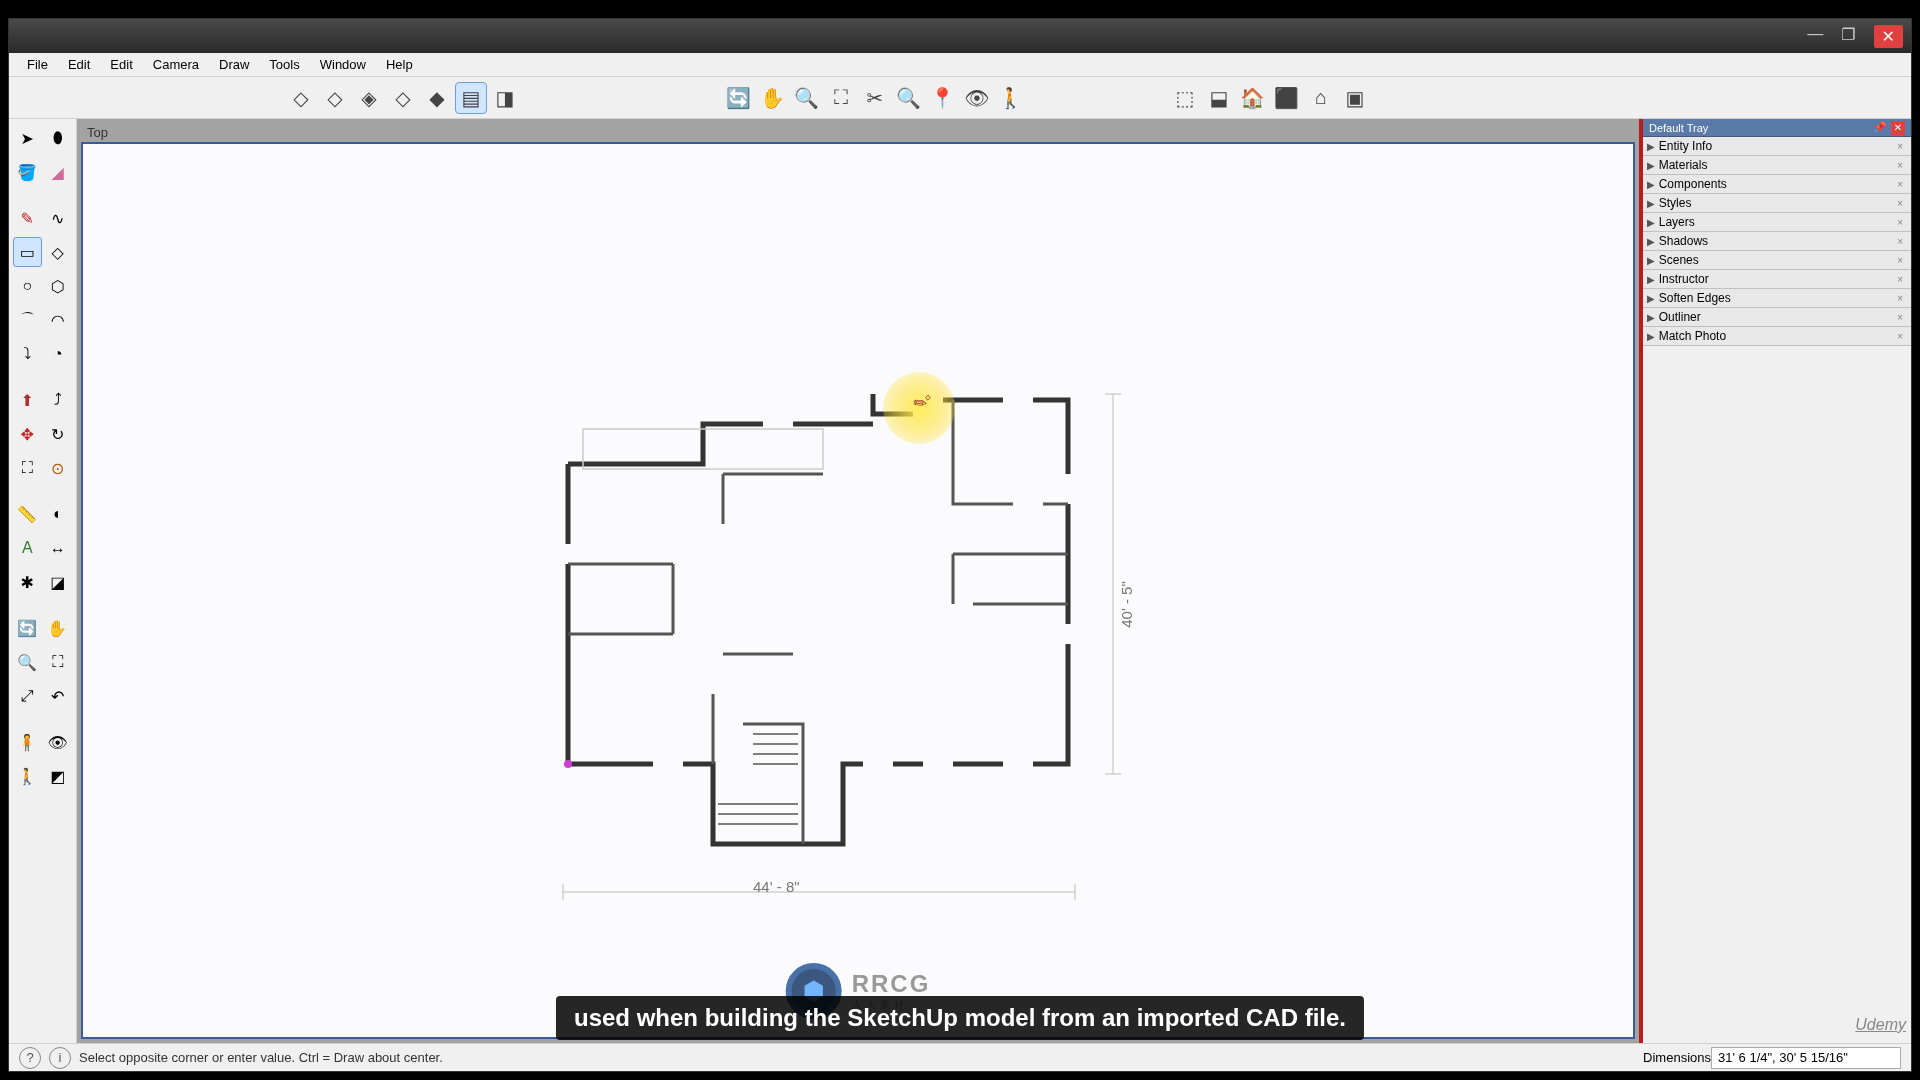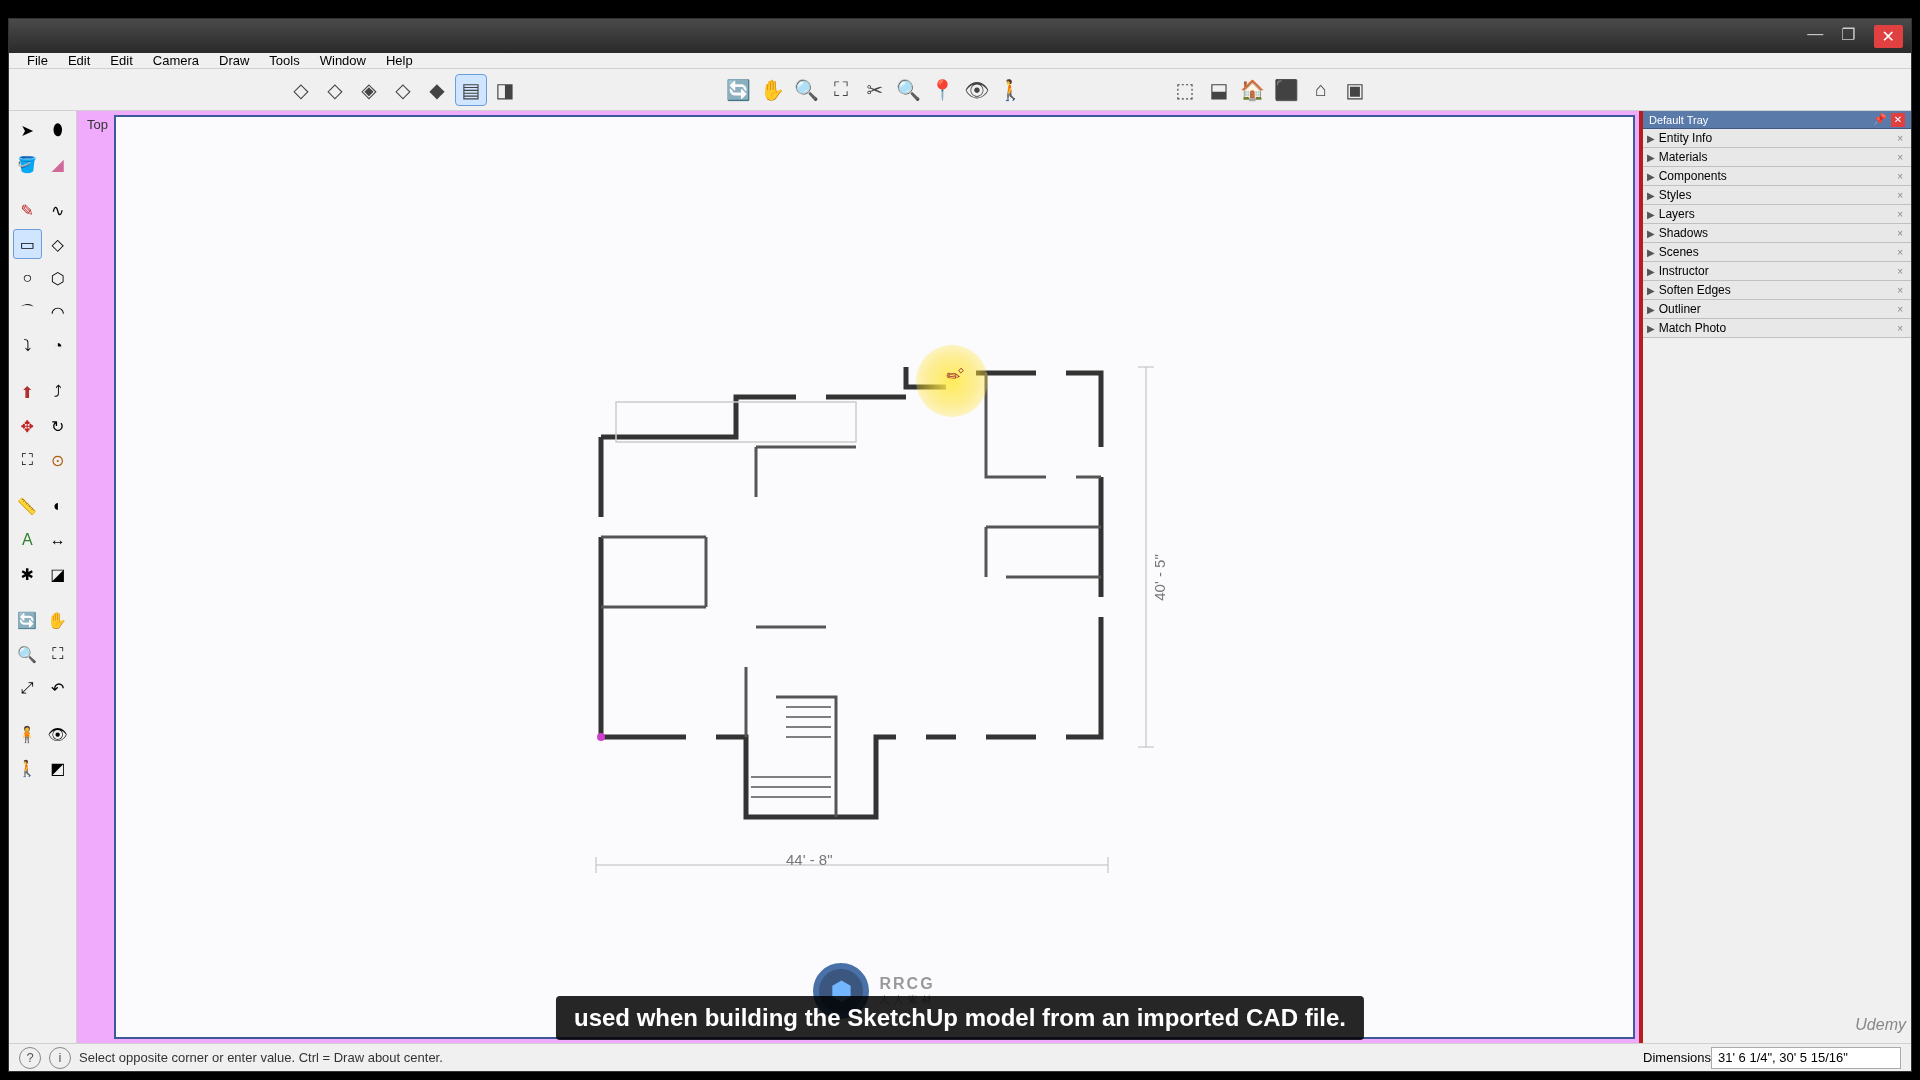--- a/index.html
+++ b/index.html
@@ -2,34 +2,34 @@
 <html><head>
   <meta charset="utf-8">
   <style>
     * { margin: 0; padding: 0; box-sizing: border-box; font-family: "Segoe UI", Tahoma, sans-serif; }
     body { width: 1920px; height: 1080px; background: #000; overflow: hidden; position: relative; }
     .app-window { position: absolute; left: 8px; top: 18px; right: 8px; bottom: 8px; background: #f0f0f0; border: 1px solid #333; display: flex; flex-direction: column; }
     .title-bar { height: 34px; background: linear-gradient(#4a4a4a, #2a2a2a); display: flex; align-items: center; justify-content: flex-end; padding: 0 8px; }
     .win-controls { display: flex; gap: 18px; color: #ccc; }
     .win-btn { cursor: pointer; font-size: 16px; }
     .win-btn.close { background: #e04040; color: #fff; padding: 2px 8px; border-radius: 2px; }
-    .menu-bar { height: 16px; background: #f0f0f0; display: flex; align-items: center; padding: 0 8px; border-bottom: 1px solid #d0d0d0; }
+    .menu-bar { height: 24px; background: #f0f0f0; display: flex; align-items: center; padding: 0 8px; border-bottom: 1px solid #d0d0d0; }
     .menu-item { padding: 2px 10px; font-size: 13px; color: #000; cursor: pointer; }
     .toolbar-area { height: 42px; background: #f0f0f0; display: flex; align-items: center; padding: 0 10px; border-bottom: 1px solid #d0d0d0; gap: 6px; }
     .tb-group { display: flex; gap: 2px; margin-right: 30px; }
     .tb-spacer { width: 260px; }
     .tb-btn { width: 32px; height: 32px; display: flex; align-items: center; justify-content: center; border: 1px solid transparent; border-radius: 4px; cursor: pointer; font-size: 20px; color: #444; }
     .tb-btn.active { border-color: #6a9edb; background: #d0e5ff; }
     .main-area { flex: 1; display: flex; overflow: hidden; }
     .left-toolbox { width: 68px; background: #f0f0f0; border-right: 1px solid #d0d0d0; padding: 4px; display: flex; flex-direction: column; gap: 4px; }
     .tool-row { display: flex; gap: 2px; }
     .tool-btn { width: 30px; height: 30px; display: flex; align-items: center; justify-content: center; border: 1px solid transparent; cursor: pointer; font-size: 16px; border-radius: 3px; }
     .tool-btn.active { border-color: #6a9edb; background: #d0e5ff; }
     .tool-sep { height: 8px; }
-    .viewport-wrap { flex: 1; background: #f0abfc; padding: 4px; display: flex; }
+    .viewport-wrap { flex: 1; background: #a3a3a3; padding: 4px; display: flex; flex-direction: column; }
     .viewport-label { font-size: 13px; color: #333; padding: 2px 6px; }
     .viewport { flex: 1; border: 2px solid #3a5a9a; background: #fbfbfd; position: relative; overflow: hidden; }
     .right-panel { width: 272px; background: #f0f0f0; border-left: 4px solid #b91c1c; display: flex; flex-direction: column; }
     .tray-header { height: 18px; background: #5a7aaa; color: #fff; font-size: 11px; display: flex; align-items: center; padding: 0 6px; border-bottom: 1px solid #405880; }
     .tray-header .tray-ctrls { margin-left: auto; display: flex; gap: 4px; }
     .tray-close-x { background: #e04040; color: #fff; width: 14px; height: 14px; display: flex; align-items: center; justify-content: center; font-size: 10px; cursor: pointer; }
     .tray-pin { color: #fff; font-size: 11px; cursor: pointer; }
     .panel-row { height: 19px; background: #e8e8e8; border-bottom: 1px solid #c0c0c0; display: flex; align-items: center; padding: 0 4px; font-size: 12px; cursor: pointer; }
     .panel-arrow { font-size: 10px; margin-right: 4px; color: #555; }
     .panel-x { margin-left: auto; font-size: 10px; color: #888; padding: 0 4px; }
@@ -40,22 +40,22 @@
     .dim-box { width: 190px; height: 22px; border: 1px solid #aaa; background: #fff; padding: 2px 6px; font-size: 13px; }
     .subtitle-band { position: absolute; bottom: 40px; left: 50%; transform: translateX(-50%); background: rgba(0,0,0,0.85); color: #fff; padding: 8px 18px; font-size: 24px; border-radius: 4px; white-space: nowrap; font-weight: bold; }
     
     .floorplan { position: absolute; left: 460px; top: 200px; width: 620px; height: 560px; }
     .highlight-spot { position: absolute; left: 340px; top: 28px; width: 72px; height: 72px; background: radial-gradient(circle, rgba(255,235,80,0.95), rgba(255,225,50,0.5), rgba(255,225,50,0)); border-radius: 50%; }
     .pencil-cursor { position: absolute; left: 370px; top: 48px; font-size: 16px; color: #a03030; transform: rotate(-40deg); }
     .dim-text-h { position: absolute; left: 210px; top: 534px; font-size: 15px; color: #777; }
     .dim-text-v { position: absolute; left: 560px; top: 252px; font-size: 15px; color: #777; transform: rotate(-90deg); transform-origin: center; }
     .watermark { position: absolute; left: 50%; bottom: 18px; transform: translateX(-50%); display: flex; align-items: center; gap: 10px; opacity: 0.85; }
     .wm-logo { width: 56px; height: 56px; border-radius: 50%; border: 6px solid #2a5a9a; background: #1a3a6a; display: flex; align-items: center; justify-content: center; color: #5aaaff; font-size: 24px; font-weight: bold; }
-    .wm-text { font-size: 16px; font-weight: bold; color: #888; letter-spacing: 2px; }
-    .udemy-mark { position: absolute; right: 14px; bottom: 46px; font-size: 16px; color: #888; font-style: italic; }
+    .wm-text { font-size: 24px; font-weight: bold; color: #888; letter-spacing: 2px; }
+    .udemy-mark { position: absolute; right: 14px; bottom: 46px; font-size: 16px; color: #888; font-style: italic; text-decoration: underline; }
   </style>
 </head>
 <body>
 
 <div class="app-window">
 
   <div class="title-bar">
     <div class="win-controls">
       <span class="win-btn">—</span>
       <span class="win-btn">❐</span>

